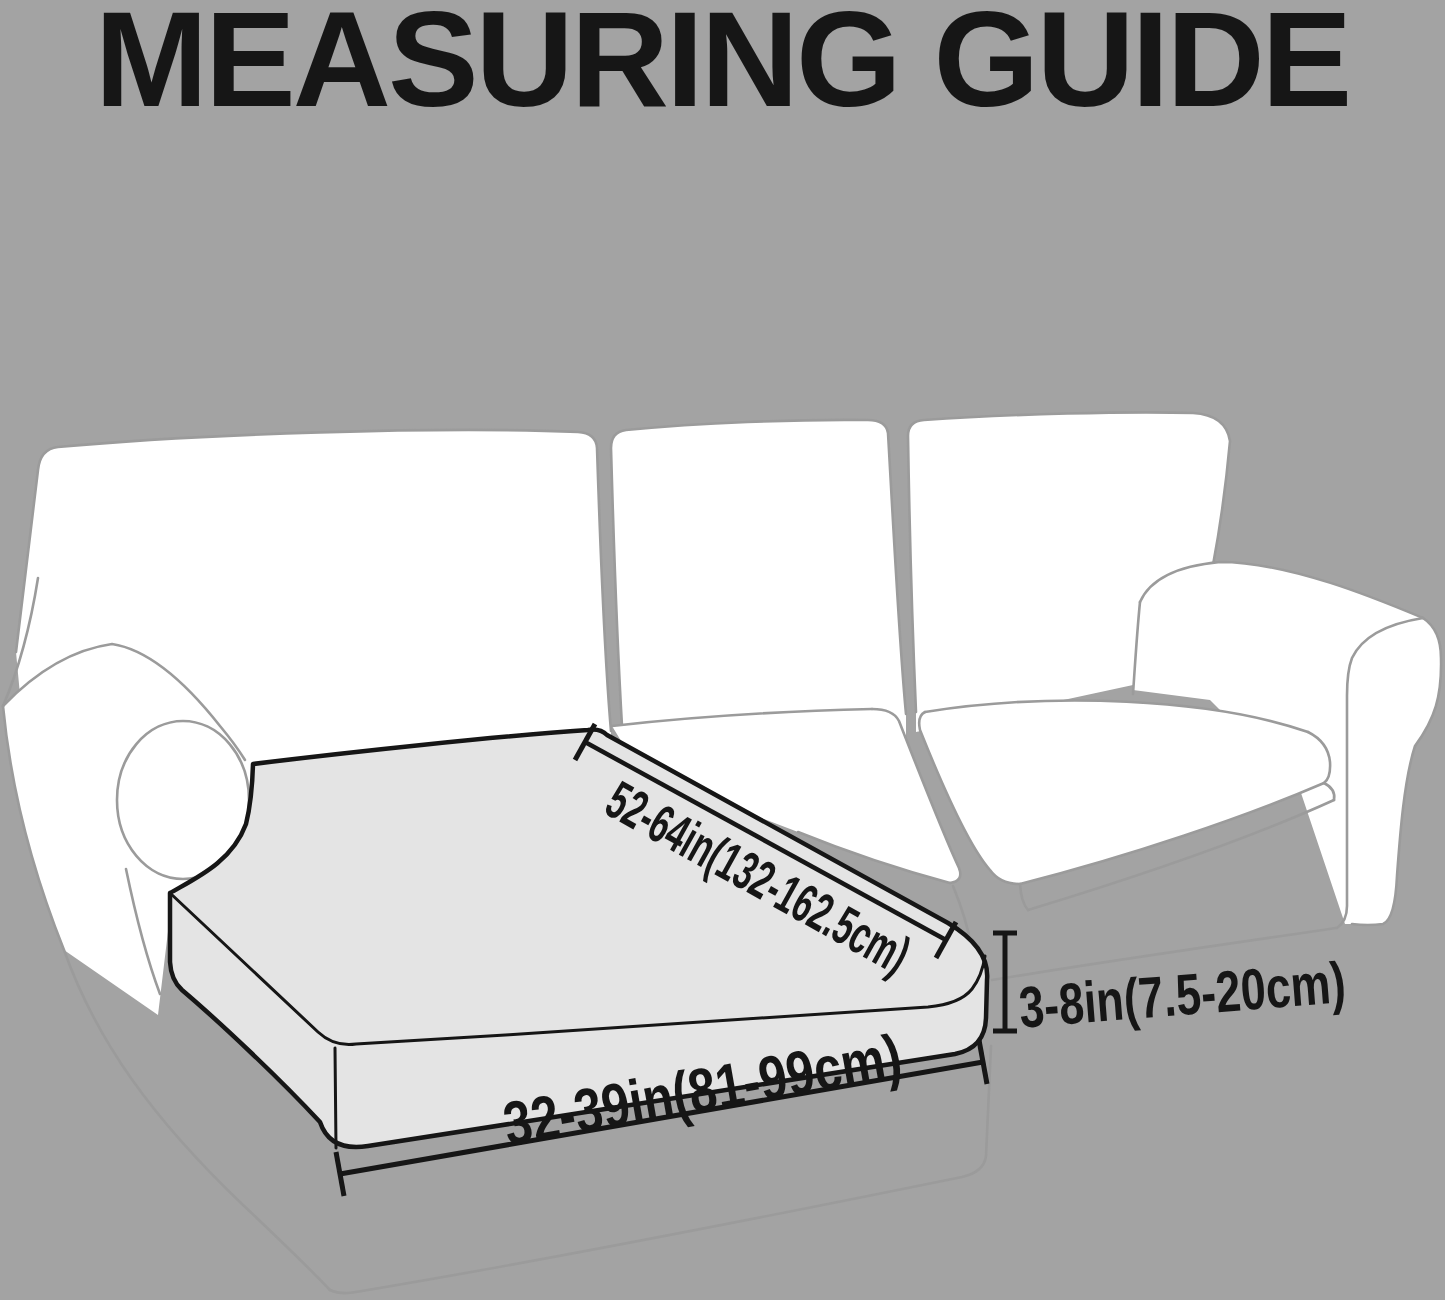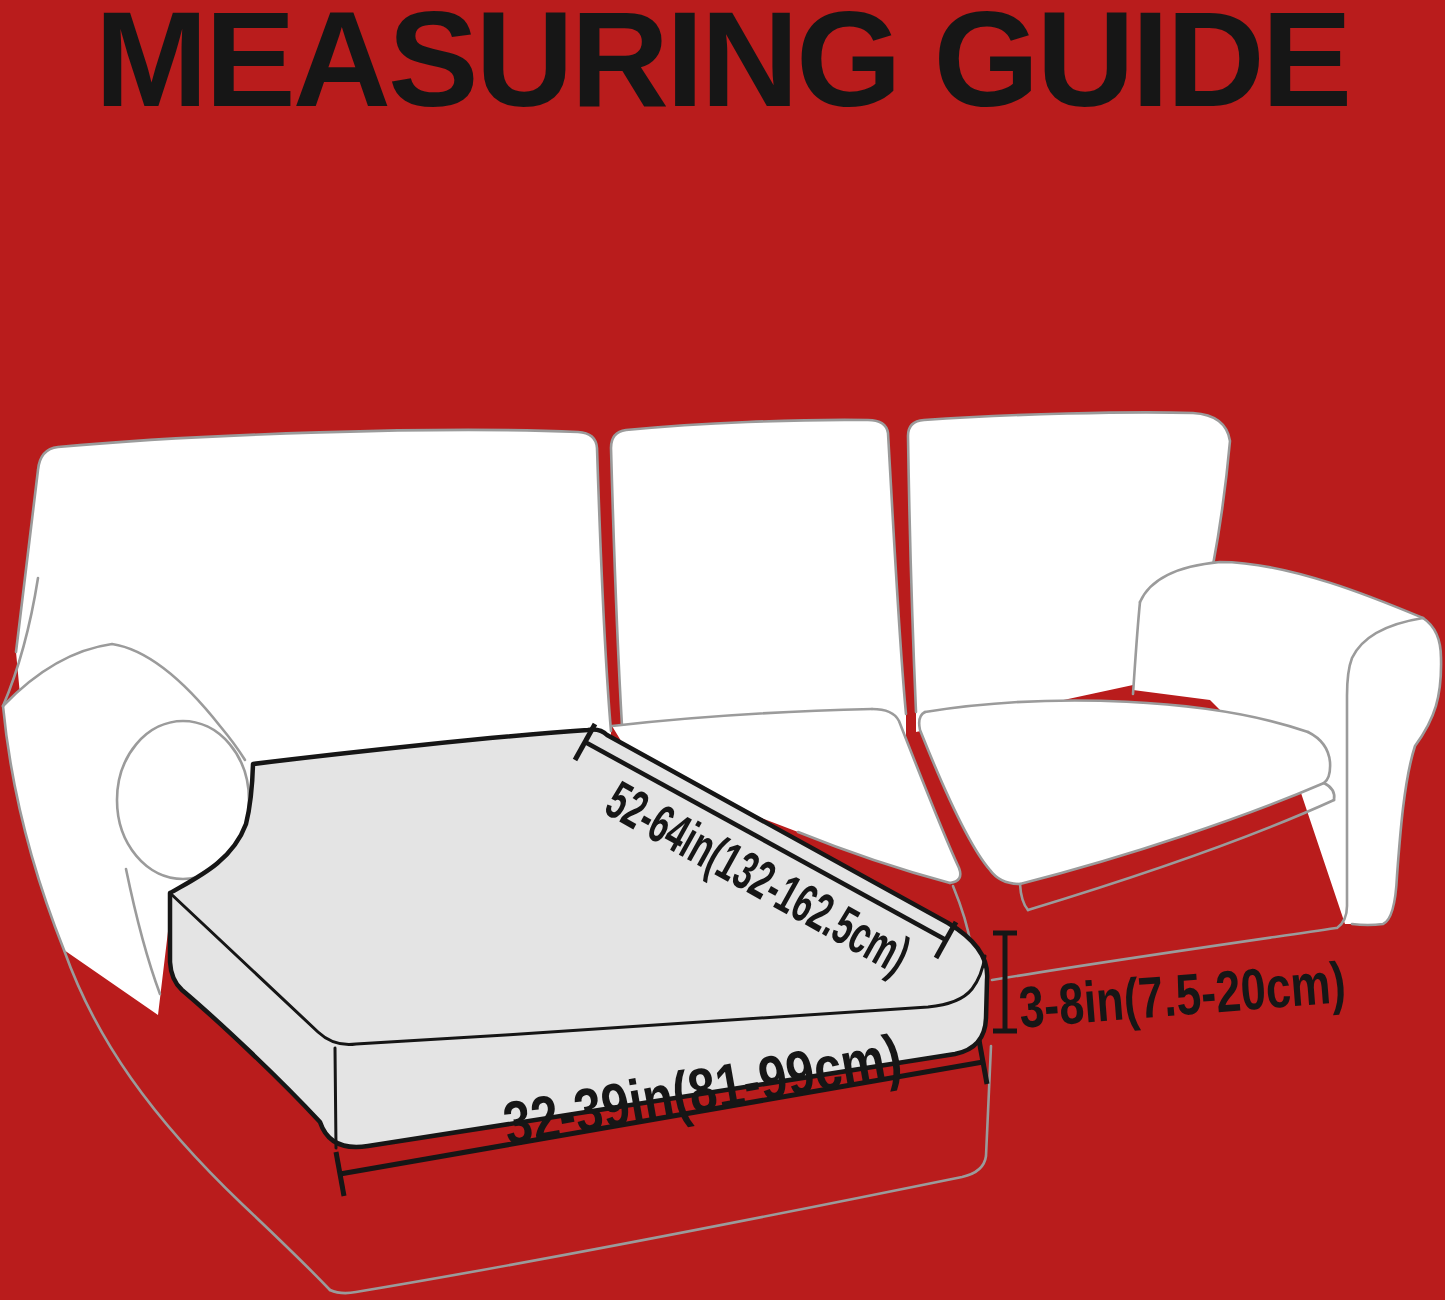--- a/index.html
+++ b/index.html
@@ -1,16 +1,16 @@
 <!DOCTYPE html>
 <html><head>
 <meta charset="utf-8">
 <style>
   html,body{margin:0;padding:0;background:#ffffff;}
-  .stage{width:1445px;height:1300px;position:relative;background:#b91c1c;overflow:hidden;}
+  .stage{width:1445px;height:1300px;position:relative;background:#a3a3a3;overflow:hidden;}
   svg{display:block;}
   .title-text{
     font-family:"Liberation Sans",sans-serif;
     font-weight:700;
     letter-spacing:-3px;
   }
   .dim-label{
     font-family:"Liberation Sans",sans-serif;
     font-weight:700;
   }

